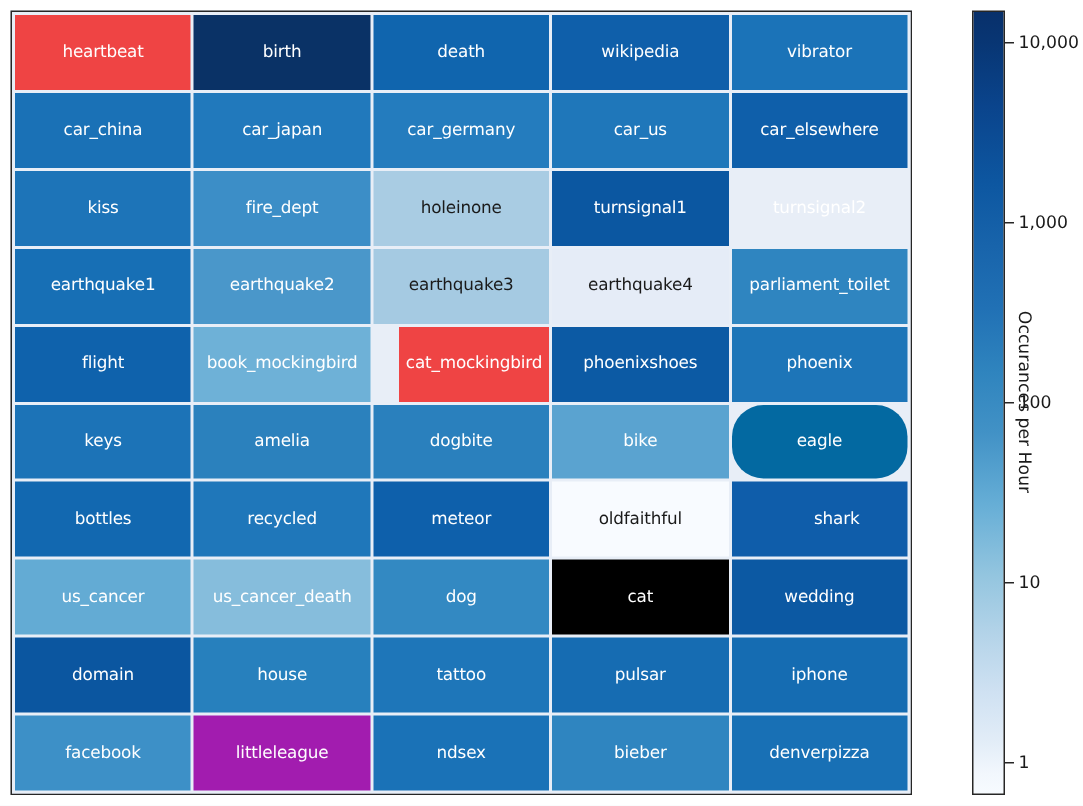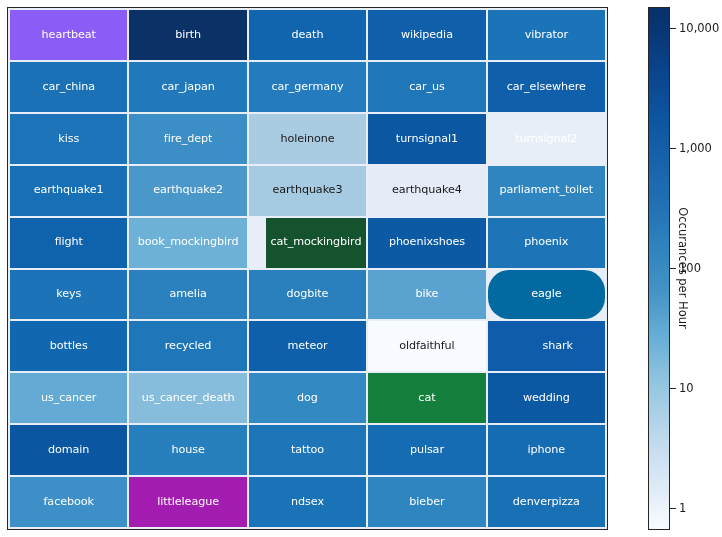--- a/index.html
+++ b/index.html
@@ -117,21 +117,21 @@
     transform: rotate(90deg) translateX(-50%);
   }
 </style>
 </head>
 <body>
 
 <div id="figure">
 
   <div id="heatmap-panel">
     <div id="heatmap-grid" style="background: rgb(232, 238, 247);">
-        <div class="cell" style="background: #8b5cf6; color: rgb(255, 255, 255);">
+        <div class="cell" style="background: #ef4444; color: rgb(255, 255, 255);">
           <span>heartbeat</span>
         </div>
         <div class="cell" style="background: rgb(10, 50, 102); color: rgb(255, 255, 255);">
           <span>birth</span>
         </div>
         <div class="cell" style="background: rgb(16, 101, 174); color: rgb(255, 255, 255);">
           <span>death</span>
         </div>
         <div class="cell" style="background: rgb(15, 95, 170); color: rgb(255, 255, 255);">
           <span>wikipedia</span>
@@ -183,21 +183,21 @@
         </div>
         <div class="cell" style="background: rgb(47, 133, 192); color: rgb(255, 255, 255);">
           <span>parliament_toilet</span>
         </div>
         <div class="cell" style="background: rgb(15, 98, 172); color: rgb(255, 255, 255);">
           <span>flight</span>
         </div>
         <div class="cell" style="background: rgb(110, 177, 215); color: rgb(255, 255, 255);">
           <span>book_mockingbird</span>
         </div>
-        <div class="cell" style="background: #14532d; color: rgb(255, 255, 255); margin-left: 17px;">
+        <div class="cell" style="background: #ef4444; color: rgb(255, 255, 255); margin-left: 17px;">
           <span>cat_mockingbird</span>
         </div>
         <div class="cell" style="background: rgb(12, 90, 164); color: rgb(255, 255, 255);">
           <span>phoenixshoes</span>
         </div>
         <div class="cell" style="background: rgb(29, 117, 184); color: rgb(255, 255, 255);">
           <span>phoenix</span>
         </div>
         <div class="cell" style="background: rgb(28, 115, 183); color: rgb(255, 255, 255);">
           <span>keys</span>
@@ -231,21 +231,21 @@
         </div>
         <div class="cell" style="background: rgb(99, 171, 212); color: rgb(255, 255, 255);">
           <span>us_cancer</span>
         </div>
         <div class="cell" style="background: rgb(134, 189, 220); color: rgb(255, 255, 255);">
           <span>us_cancer_death</span>
         </div>
         <div class="cell" style="background: rgb(51, 137, 194); color: rgb(255, 255, 255);">
           <span>dog</span>
         </div>
-        <div class="cell" style="background: #15803d; color: rgb(255, 255, 255);">
+        <div class="cell" style="background: #000000; color: rgb(255, 255, 255);">
           <span>cat</span>
         </div>
         <div class="cell" style="background: rgb(12, 89, 163); color: rgb(255, 255, 255);">
           <span>wedding</span>
         </div>
         <div class="cell" style="background: rgb(11, 86, 160); color: rgb(255, 255, 255);">
           <span>domain</span>
         </div>
         <div class="cell" style="background: rgb(39, 128, 189); color: rgb(255, 255, 255);">
           <span>house</span>

